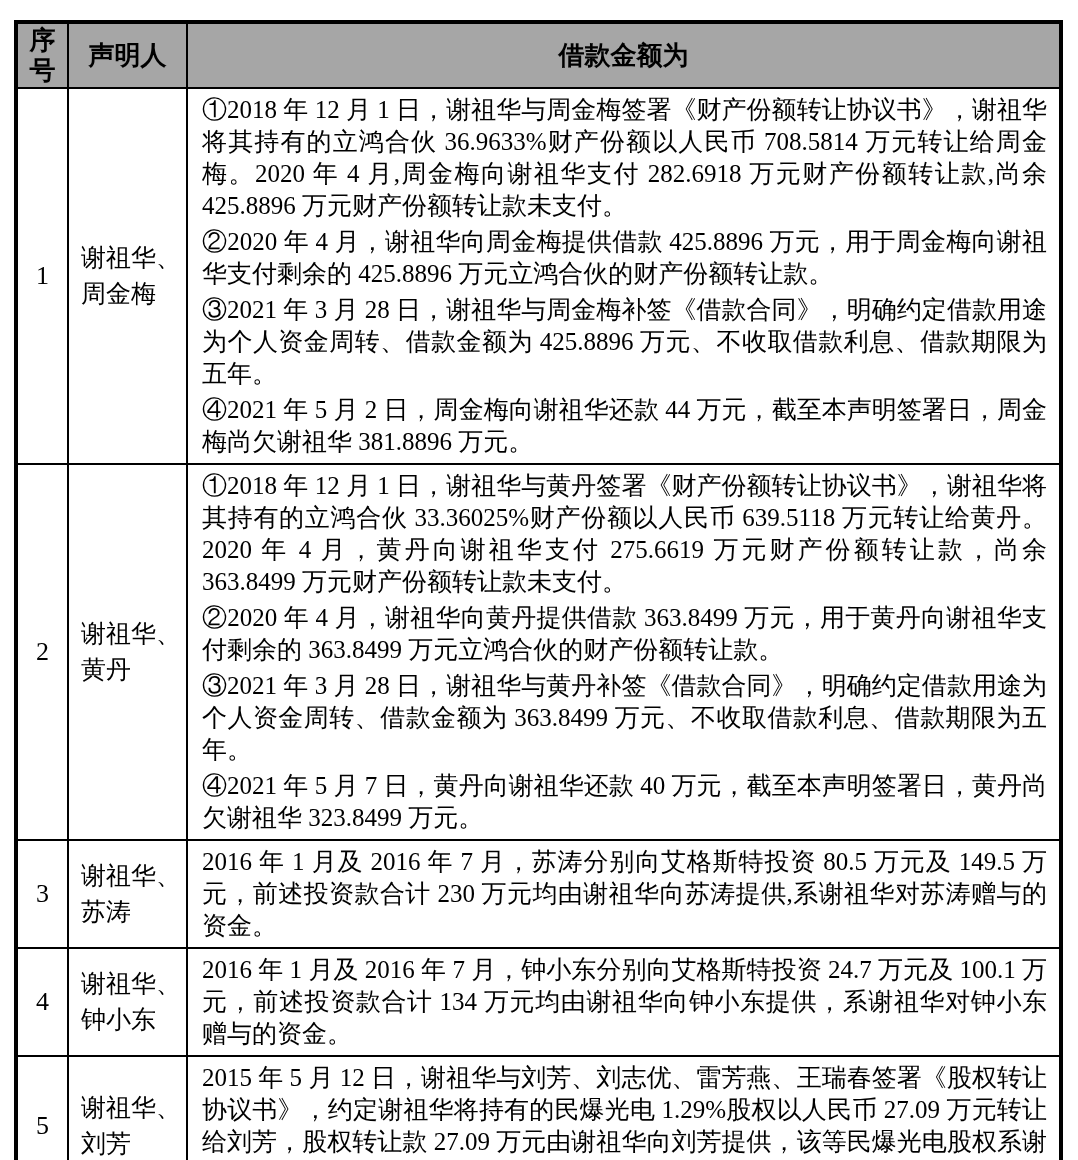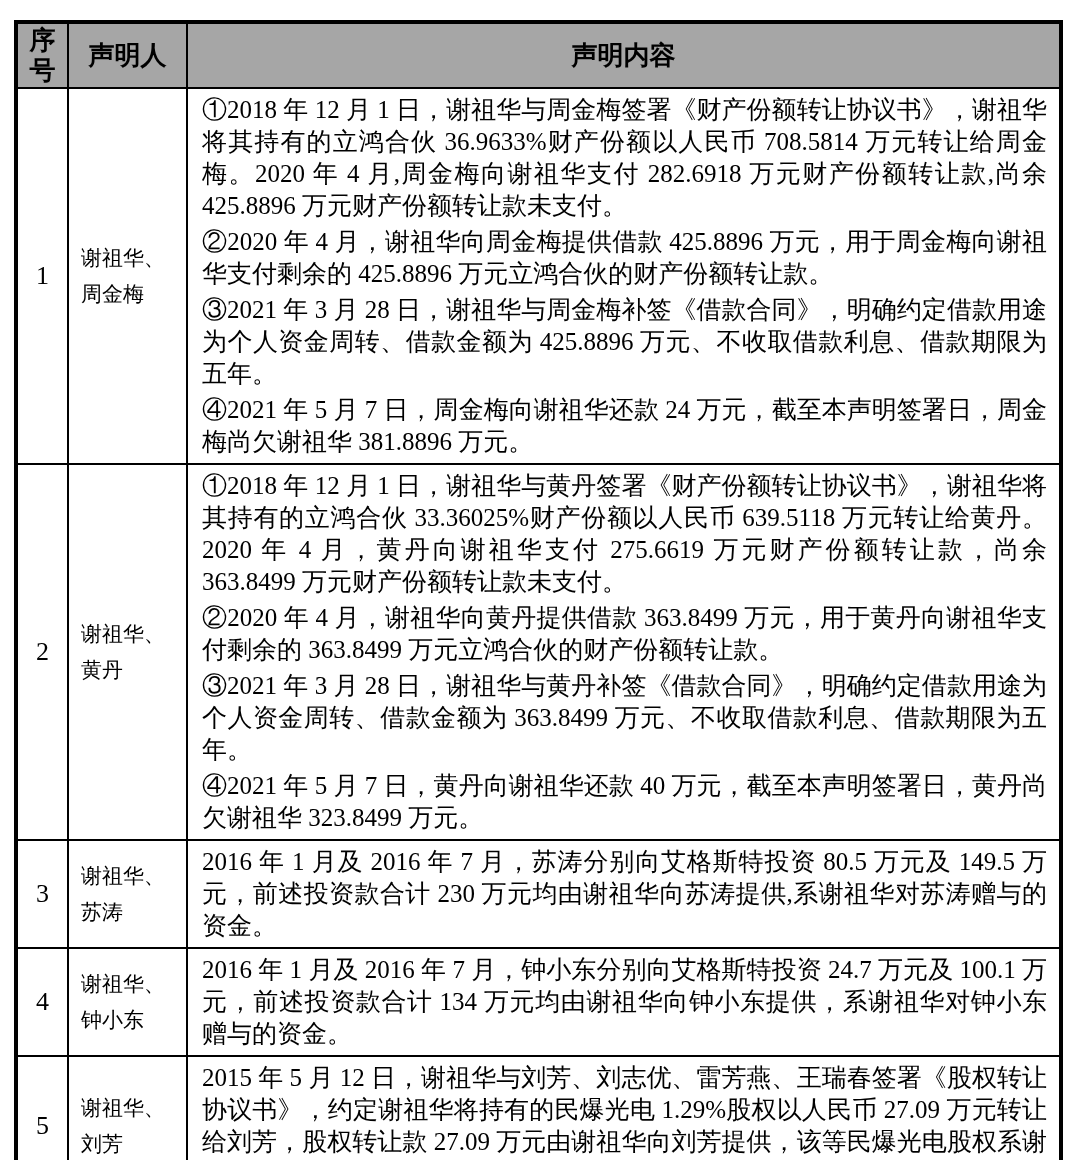--- a/index.html
+++ b/index.html
@@ -40,21 +40,21 @@
     font-weight: bold;
     text-align: center;
     line-height: 30px;
     white-space: pre-line;
   }
   td.col-index {
     text-align: center;
     font-size: 26px;
   }
   td.col-declarant {
-    font-size: 21px;
+    font-size: 25px;
     line-height: 36px;
     padding-left: 12px;
     white-space: pre-line;
     border-radius: 27px;
   }
   td.col-content {
     vertical-align: top;
     padding: 1px 8px 1px 10px;
     font-size: 25px;
     line-height: 32px;
@@ -71,33 +71,33 @@
     <colgroup>
       <col class="c-index">
       <col class="c-declarant">
       <col class="c-content">
     </colgroup>
     <thead>
       <tr>
         <th>序
 号</th>
         <th>声明人</th>
-        <th>声明内容</th>
+        <th>借款金额为</th>
       </tr>
     </thead>
     <tbody id="table-body">
         <tr style="height: 322px;">
     <td class="col-index">1</td>
     <td class="col-declarant">谢祖华、
 周金梅</td>
     <td class="col-content">
             <p>①2018 年 12 月 1 日，谢祖华与周金梅签署《财产份额转让协议书》，谢祖华将其持有的立鸿合伙 36.9633%财产份额以人民币 708.5814 万元转让给周金梅。2020 年 4 月,周金梅向谢祖华支付 282.6918 万元财产份额转让款,尚余 425.8896 万元财产份额转让款未支付。</p>
             <p>②2020 年 4 月，谢祖华向周金梅提供借款 425.8896 万元，用于周金梅向谢祖华支付剩余的 425.8896 万元立鸿合伙的财产份额转让款。</p>
             <p>③2021 年 3 月 28 日，谢祖华与周金梅补签《借款合同》，明确约定借款用途为个人资金周转、借款金额为 425.8896 万元、不收取借款利息、借款期限为五年。</p>
-            <p>④2021 年 5 月 7 日，周金梅向谢祖华还款 24 万元，截至本声明签署日，周金梅尚欠谢祖华 381.8896 万元。</p>
+            <p>④2021 年 5 月 2 日，周金梅向谢祖华还款 44 万元，截至本声明签署日，周金梅尚欠谢祖华 381.8896 万元。</p>
           </td>
   </tr>
         <tr style="height: 325px;">
     <td class="col-index">2</td>
     <td class="col-declarant">谢祖华、
 黄丹</td>
     <td class="col-content">
             <p>①2018 年 12 月 1 日，谢祖华与黄丹签署《财产份额转让协议书》，谢祖华将其持有的立鸿合伙 33.36025%财产份额以人民币 639.5118 万元转让给黄丹。2020 年 4 月，黄丹向谢祖华支付 275.6619 万元财产份额转让款，尚余 363.8499 万元财产份额转让款未支付。</p>
             <p>②2020 年 4 月，谢祖华向黄丹提供借款 363.8499 万元，用于黄丹向谢祖华支付剩余的 363.8499 万元立鸿合伙的财产份额转让款。</p>
             <p>③2021 年 3 月 28 日，谢祖华与黄丹补签《借款合同》，明确约定借款用途为个人资金周转、借款金额为 363.8499 万元、不收取借款利息、借款期限为五年。</p>

